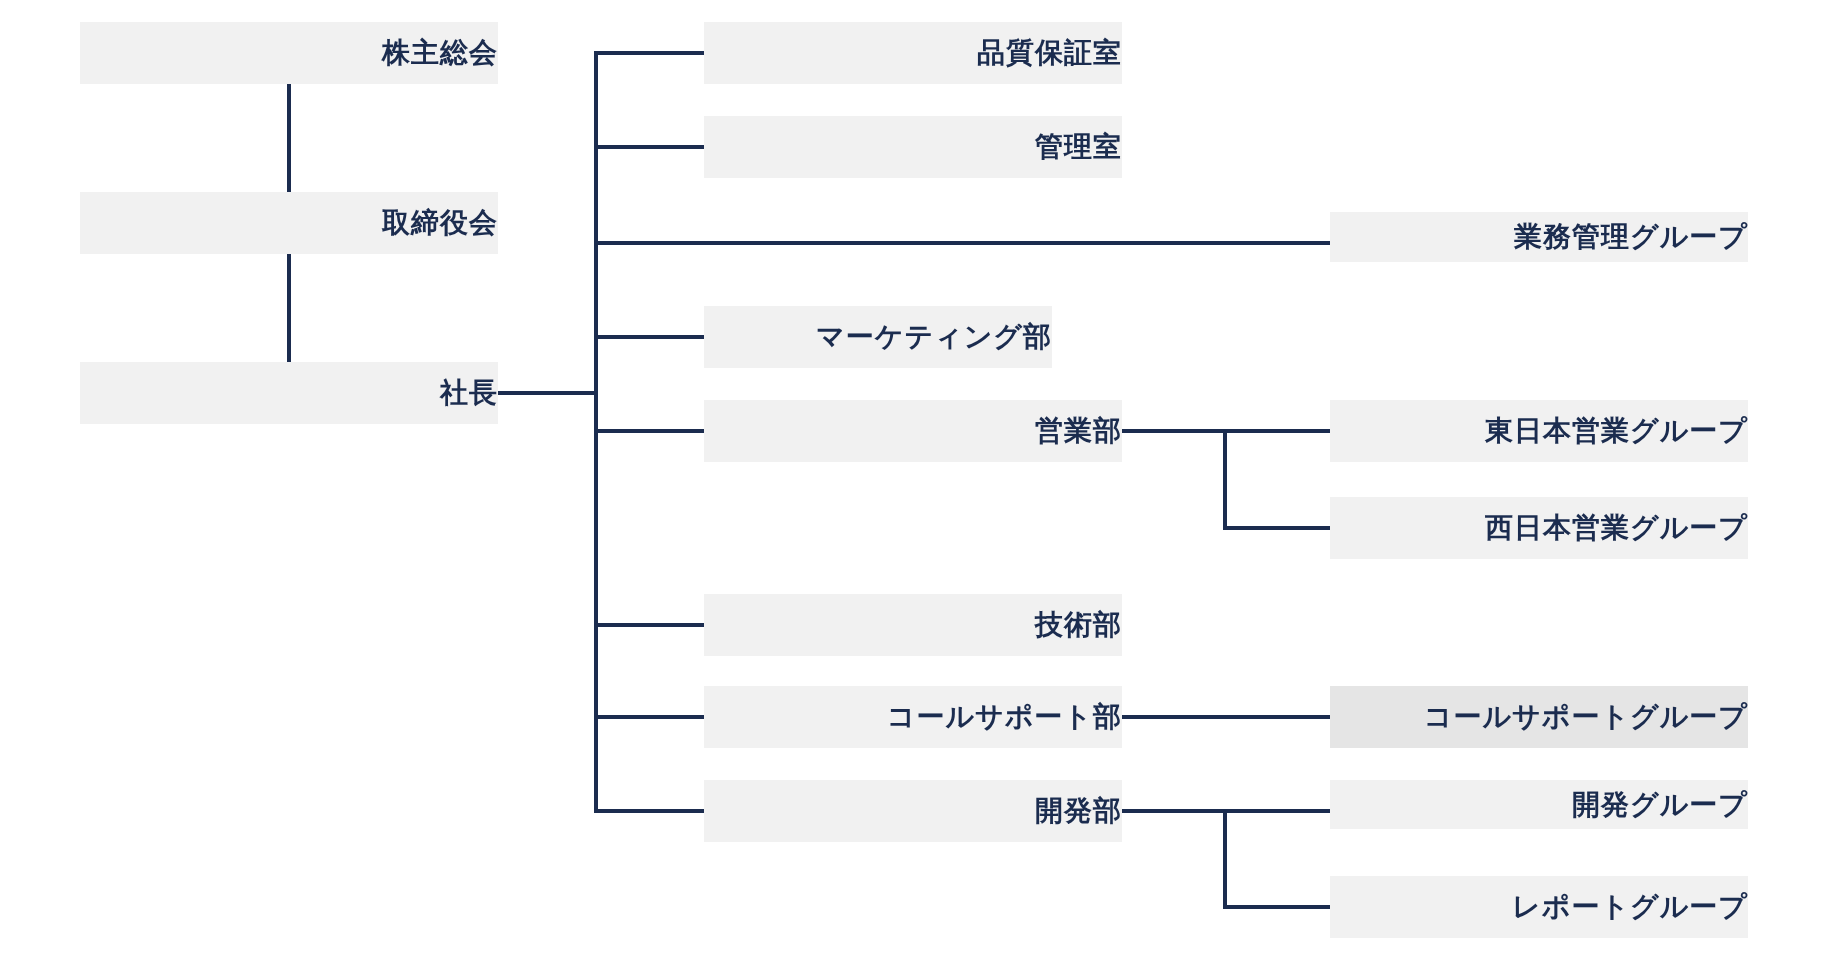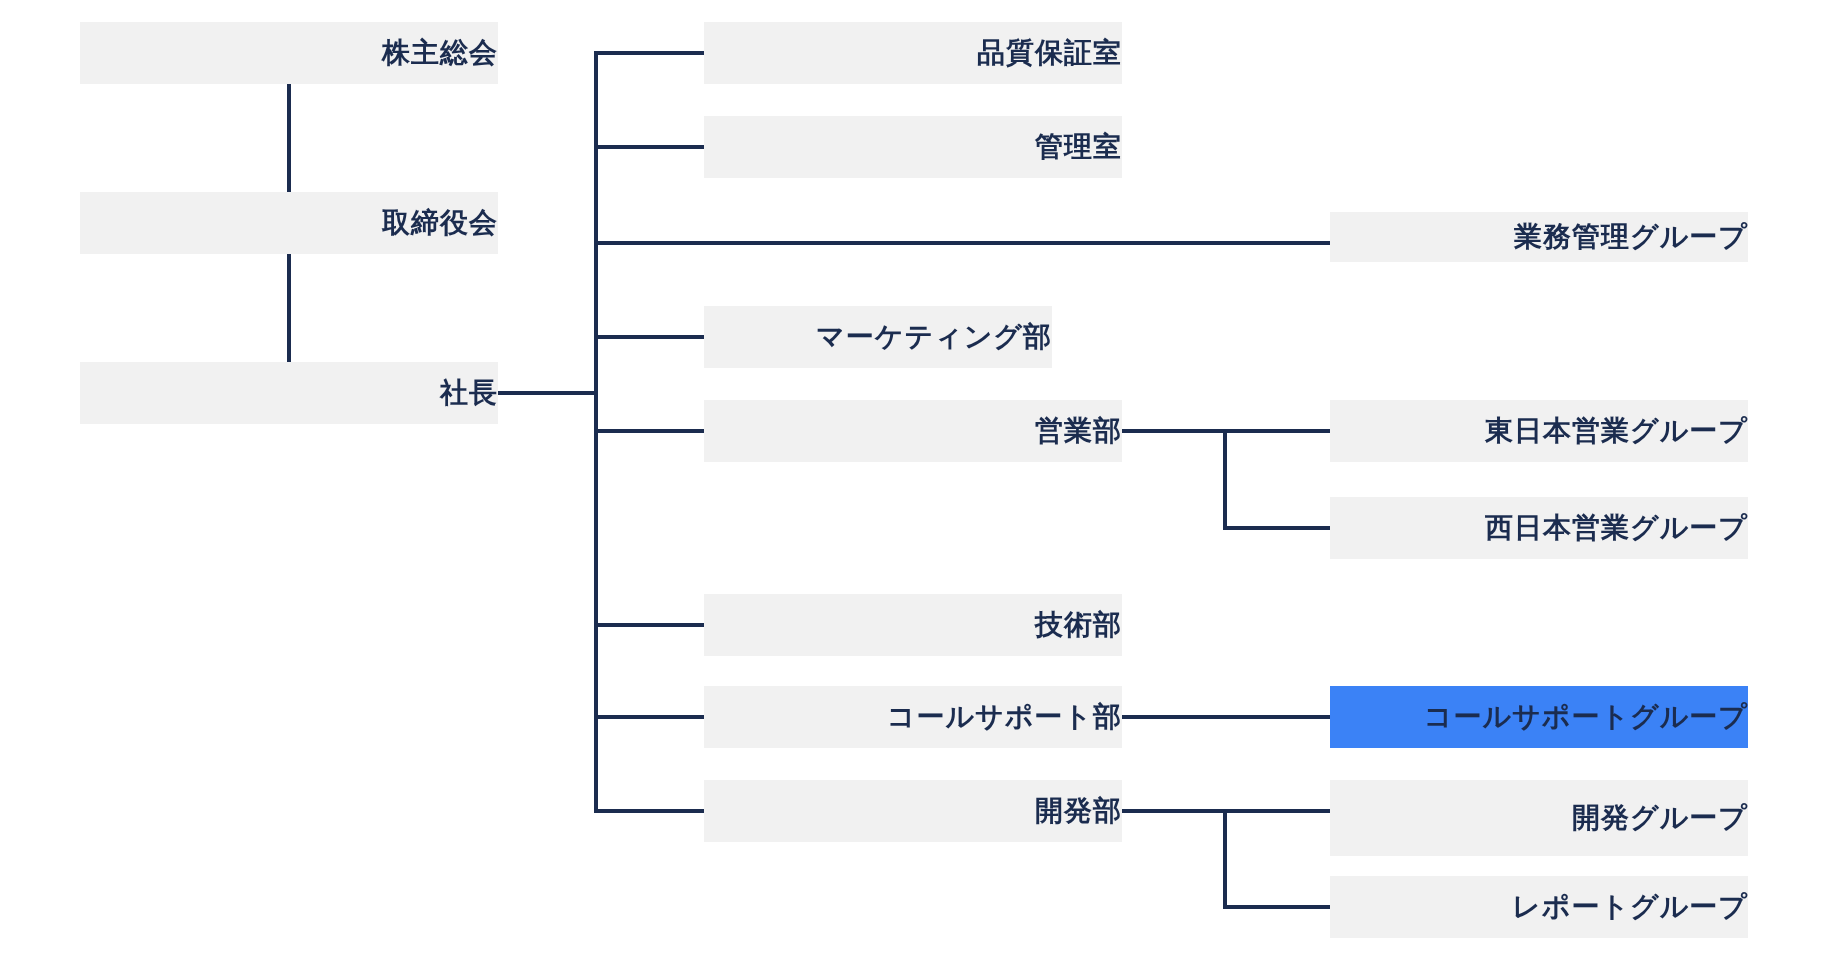--- a/index.html
+++ b/index.html
@@ -81,25 +81,25 @@
     </div>
     <div class="node" style="left: 1330px; top: 497px; width: 418px; height: 62px; background: rgb(241, 241, 241); color: rgb(27, 44, 79);">
       <span>西日本営業グループ</span>
     </div>
     <div class="node" style="left: 704px; top: 594px; width: 418px; height: 62px; background: rgb(241, 241, 241); color: rgb(27, 44, 79);">
       <span>技術部</span>
     </div>
     <div class="node" style="left: 704px; top: 686px; width: 418px; height: 62px; background: rgb(241, 241, 241); color: rgb(27, 44, 79);">
       <span>コールサポート部</span>
     </div>
-    <div class="node" style="left: 1330px; top: 686px; width: 418px; height: 62px; background: #3b82f6; color: rgb(27, 44, 79);">
+    <div class="node" style="left: 1330px; top: 686px; width: 418px; height: 62px; background: #e5e5e5; color: rgb(27, 44, 79);">
       <span>コールサポートグループ</span>
     </div>
     <div class="node" style="left: 704px; top: 780px; width: 418px; height: 62px; background: rgb(241, 241, 241); color: rgb(27, 44, 79);">
       <span>開発部</span>
     </div>
-    <div class="node" style="left: 1330px; top: 780px; width: 418px; height: 76px; background: rgb(241, 241, 241); color: rgb(27, 44, 79);">
+    <div class="node" style="left: 1330px; top: 780px; width: 418px; height: 49px; background: rgb(241, 241, 241); color: rgb(27, 44, 79);">
       <span>開発グループ</span>
     </div>
     <div class="node" style="left: 1330px; top: 876px; width: 418px; height: 62px; background: rgb(241, 241, 241); color: rgb(27, 44, 79);">
       <span>レポートグループ</span>
     </div>
   </div>
 
 </body></html>

